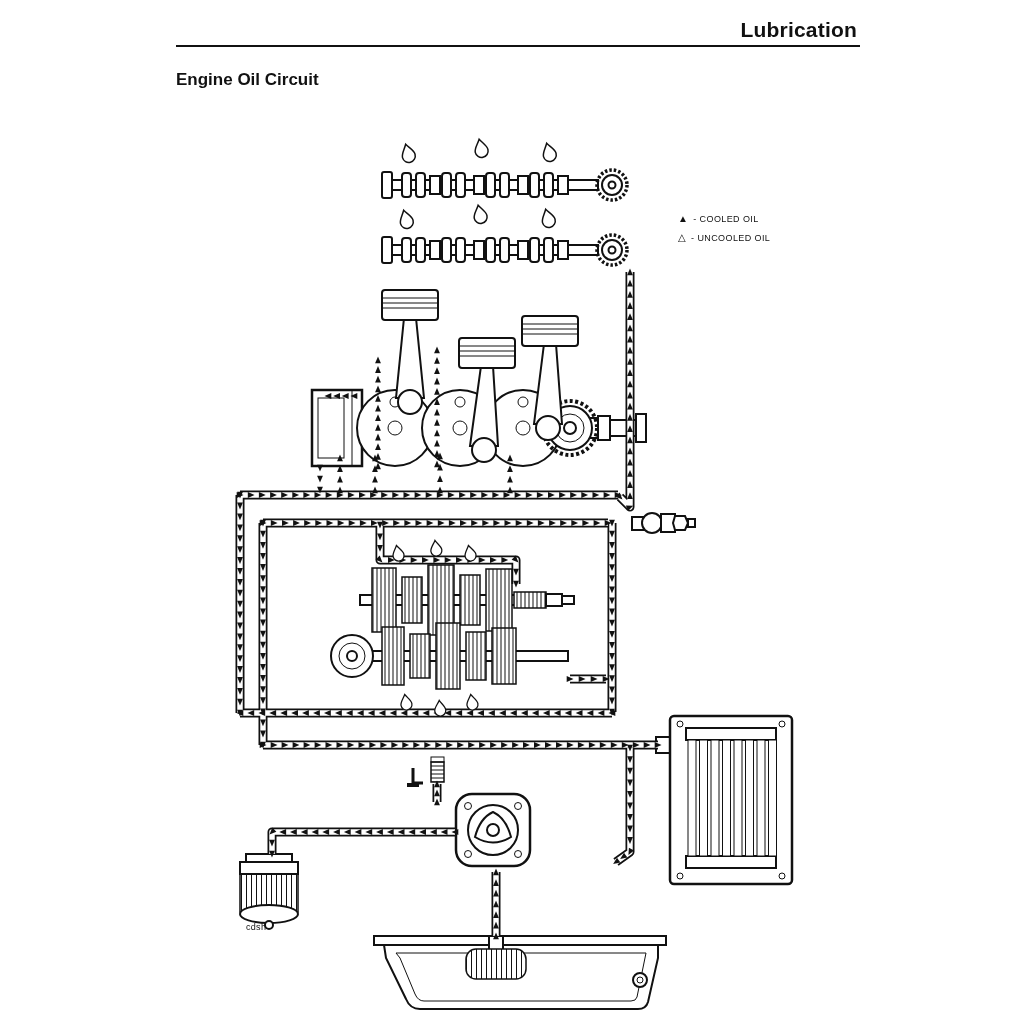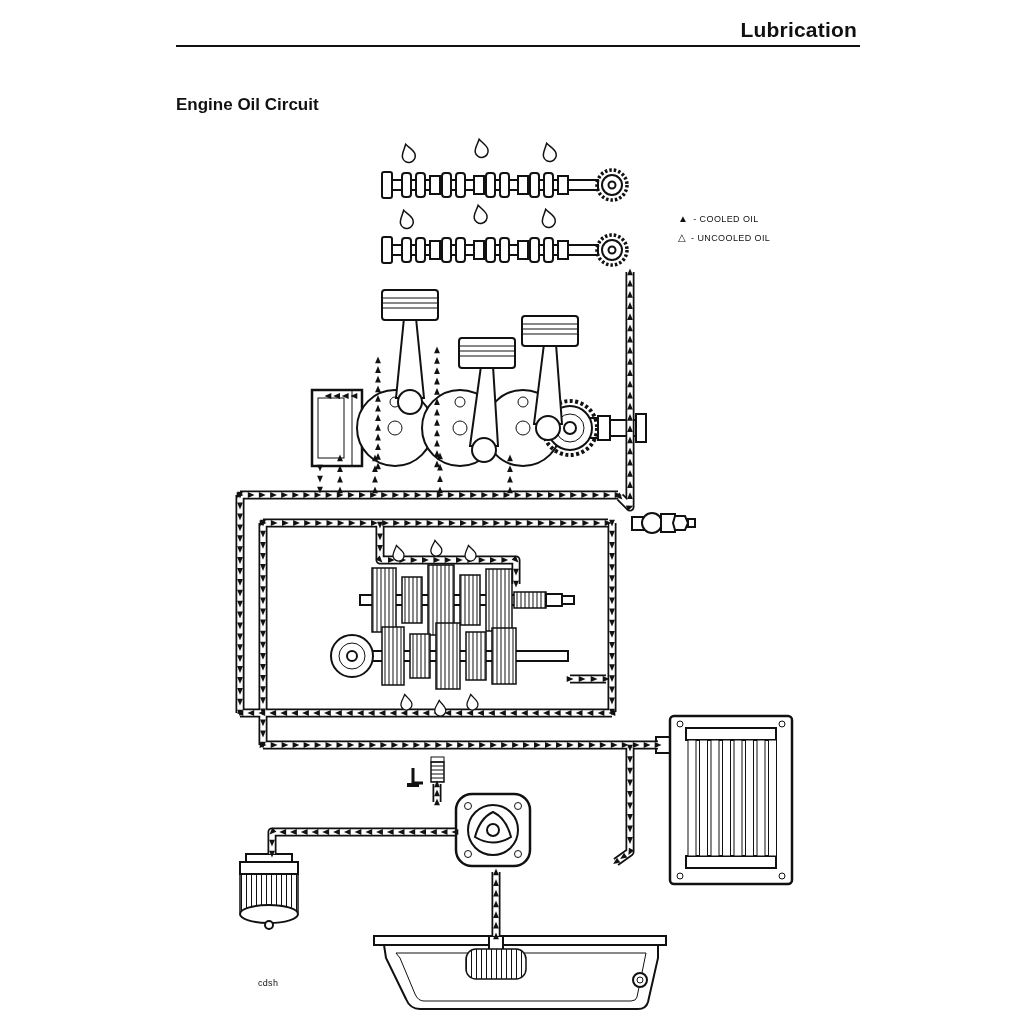--- a/index.html
+++ b/index.html
@@ -1,25 +1,25 @@
 <!DOCTYPE html>
 <html><head>
 <meta charset="utf-8">
 <style>
   * { margin:0; padding:0; box-sizing:border-box; }
   html,body { width:1024px; height:1024px; background:#fff; overflow:hidden; }
   body { font-family:"Liberation Sans","DejaVu Sans",sans-serif; color:#111; position:relative; }
   .page { position:absolute; inset:0; background:#fff; }
   .page-title { position:absolute; top:18px; right:167px; font-size:21px; font-weight:700; letter-spacing:.2px; }
   .rule { position:absolute; top:45px; left:176px; width:684px; height:2px; background:#111; }
-  .section-title { position:absolute; top:70px; left:176px; font-size:17px; font-weight:700;margin-top:25px; }
+  .section-title { position:absolute; top:70px; left:176px; font-size:17px; font-weight:700; }
   .legend { position:absolute; top:214px; left:678px; font-size:9px; letter-spacing:.4px; }
   .legend-row { display:flex; align-items:center; gap:5px; margin-bottom:9px; white-space:nowrap; }
   .tri { font-size:10px; line-height:1; }
-  .artifact { position:absolute; top:978px; left:246px; font-size:9px; letter-spacing:.3px;margin-left:12px; }
+  .artifact { position:absolute; top:922px; left:246px; font-size:9px; letter-spacing:.3px; }
   svg.diagram { position:absolute; left:0; top:0; }
   
   .fw   { fill:#fff; stroke:#111; stroke-width:2; }
   .fw25 { fill:#fff; stroke:#111; stroke-width:2.5; }
   .ln   { fill:none; stroke:#111; stroke-width:2; }
   .thin { stroke-width:1; }
   .ribs { fill:url(#ribs); stroke:#111; stroke-width:1.5; }
   .ribs5{ fill:url(#ribs5); stroke:#111; stroke-width:1.5; }
   .track-o { fill:none; stroke:#111; stroke-width:9;  stroke-linejoin:round; }
   .track-i { fill:none; stroke:#fff; stroke-width:5.5; stroke-linejoin:round; }

